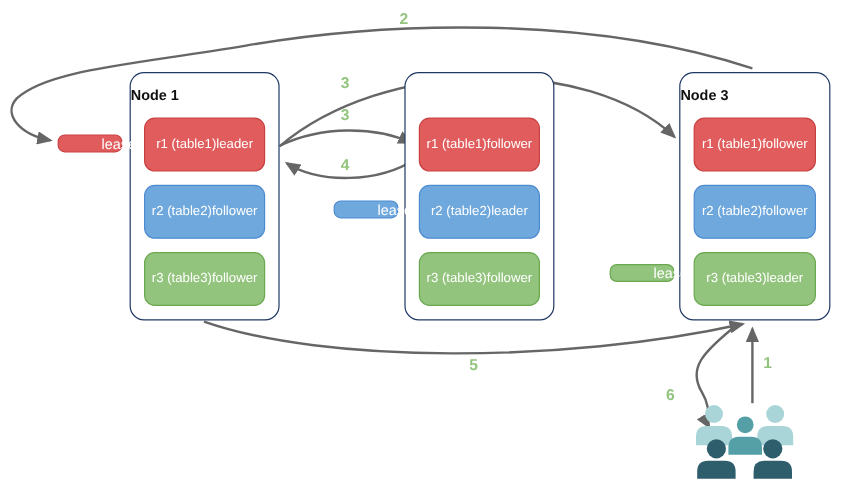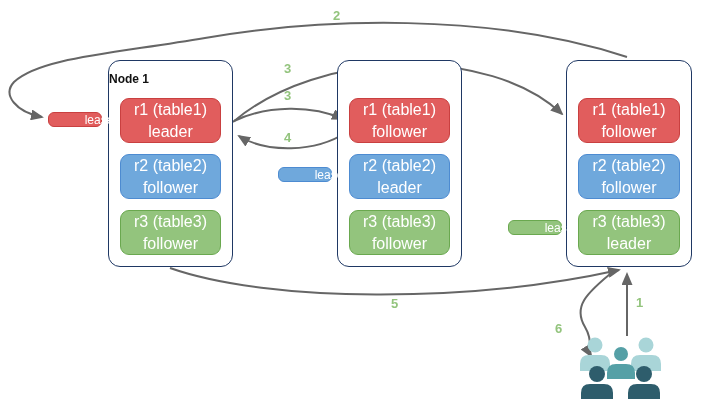--- a/index.html
+++ b/index.html
@@ -14,22 +14,22 @@
     background:#fff; border:1.5px solid var(--node-border,#1f3864);
     border-radius:12px; box-sizing:border-box;
   }
   .node-title {
     font-weight:bold; font-size:12px; color:#111;
     margin-top:11px;
   }
   .replica {
     position:absolute; left:11px; right:11px; height:45px;
     border-radius:9px; border:1.5px solid; box-sizing:border-box;
-    color:#fff; font-size:16px; line-height:1.35; text-align:center;
-    display:flex; flex-direction:column; align-items:center; justify-content:center;
+    color:#fff; font-size:11px; line-height:1.35; text-align:center;
+    display:flex; flex-direction:row; align-items:center; justify-content:center;
   }
   .replica.red   { background:var(--red-fill);   border-color:var(--red-stroke); }
   .replica.blue  { background:var(--blue-fill);  border-color:var(--blue-stroke);align-items:center; }
   .replica.green { background:var(--green-fill); border-color:var(--green-stroke); }
   .r1 { top:37px; } .r2 { top:93px; } .r3 { top:149px; }
   
   .lease {
     position:absolute; width:54px; height:15px; border-radius:6px;
     border:1.5px solid; box-sizing:border-box; color:#fff; font-size:12px;
     display:flex; align-items:center; justify-content:center;padding-left:48px;
@@ -105,20 +105,21 @@
       <span>r2 (table2)</span>
       <span>leader</span>
     </div>
     <div class="replica green r3">
       <span>r3 (table3)</span>
       <span>follower</span>
     </div>
   </div>
 
   <div class="node" style="left:566px; top:60px; width:126px;">
+    <div class="node-title">Node 3</div>
     <div class="replica red r1">
       <span>r1 (table1)</span>
       <span>follower</span>
     </div>
     <div class="replica blue r2">
       <span>r2 (table2)</span>
       <span>follower</span>
     </div>
     <div class="replica green r3">
       <span>r3 (table3)</span>

